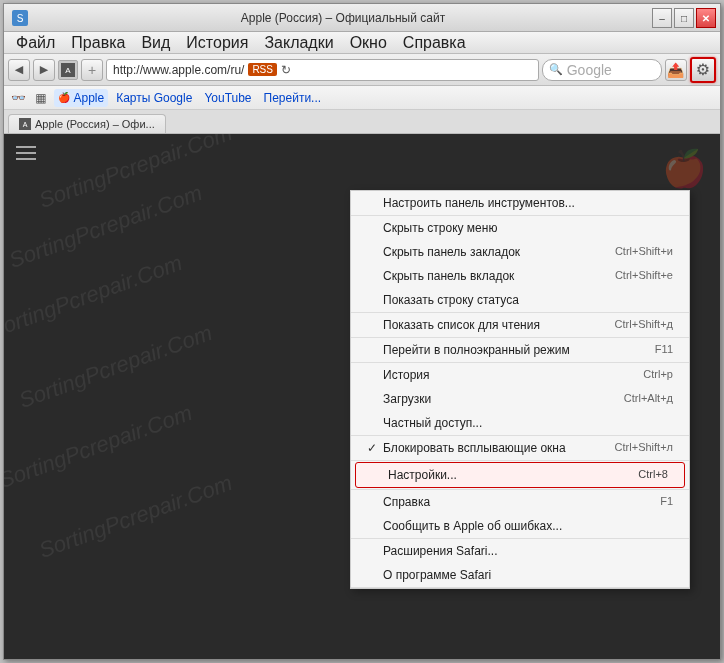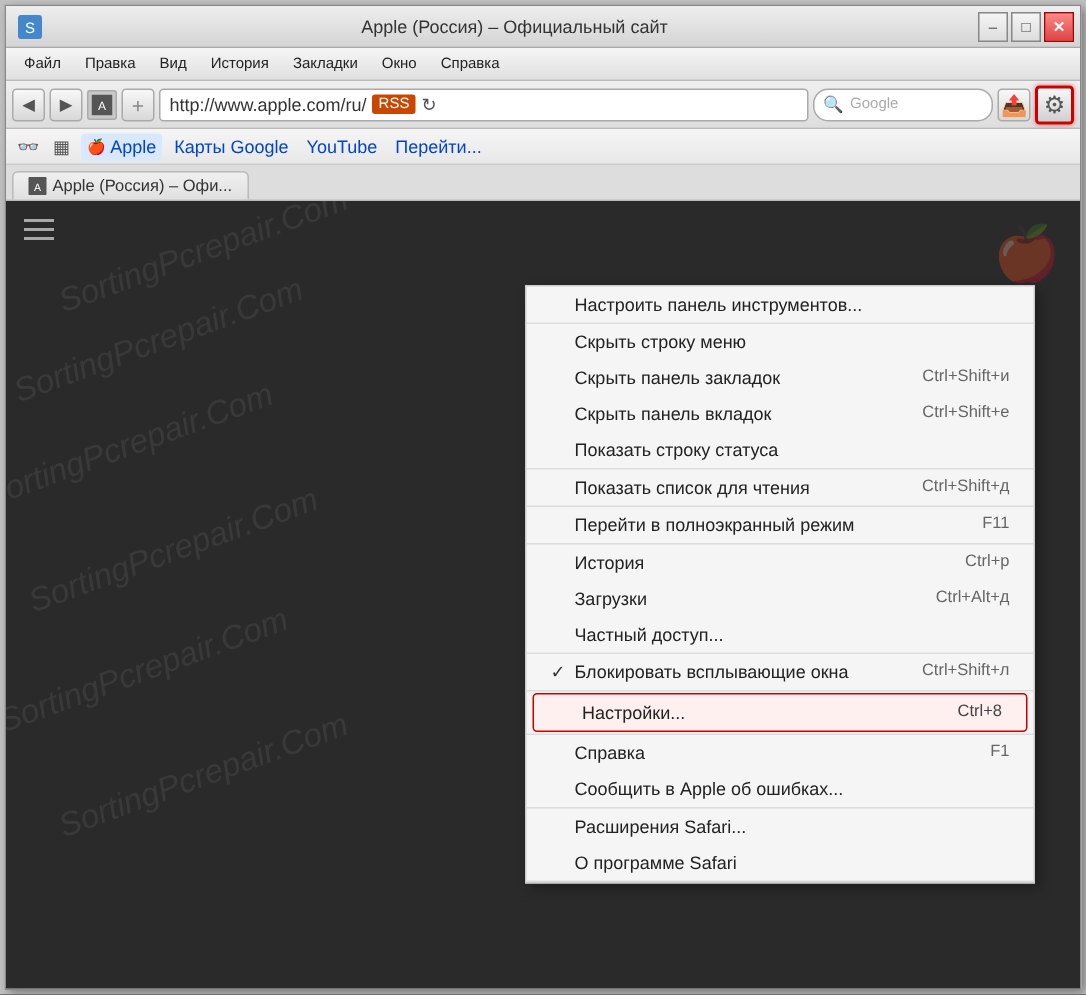--- a/index.html
+++ b/index.html
@@ -77,21 +77,21 @@
     .menu-bar {
       background: linear-gradient(to bottom, #f5f5f5, #e0e0e0);
       border-bottom: 1px solid #bbb;
       height: 22px;
       display: flex;
       align-items: center;
       padding: 0 4px;
     }
     .menu-item {
       padding: 2px 8px;
-      font-size: 10px;
+      font-size: 16px;
       color: #222;
       cursor: pointer;
       border-radius: 2px;
     }
 
     
     .nav-bar {
       background: linear-gradient(to bottom, #f0f0f0, #ddd);
       border-bottom: 1px solid #bbb;
       height: 32px;
@@ -377,21 +377,21 @@
       </svg>
     </div>
     <div class="nav-btn" style="font-size:14px; color:#888;">+</div>
     <div class="url-bar">
       <span style="color:#333; font-size:12px;">http://www.apple.com/ru/</span>
       <span class="rss-badge">RSS</span>
       <div class="refresh-btn">↻</div>
     </div>
     <div class="search-bar">
       <span style="color:#888; font-size:11px;">🔍</span>
-      <span style="color:#aaa; font-size:10px;">Google</span>
+      <span style="color:#aaa; font-size:14px;">Google</span>
     </div>
     <div style="display:flex; gap:3px; align-items:center;">
       <div class="nav-btn" style="font-size:14px;">📤</div>
       <div class="gear-btn">⚙</div>
     </div>
   </div>
 
   <div class="bookmarks-bar">
     <div class="bookmark-icon-btn">👓</div>
     <div class="bookmark-icon-btn">▦</div>

